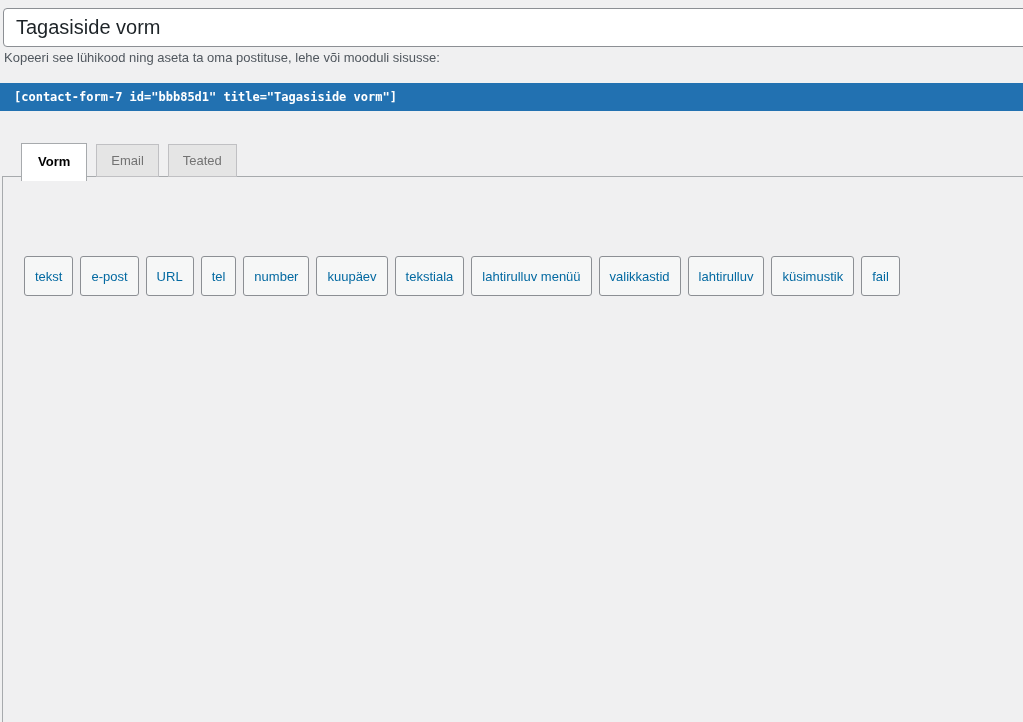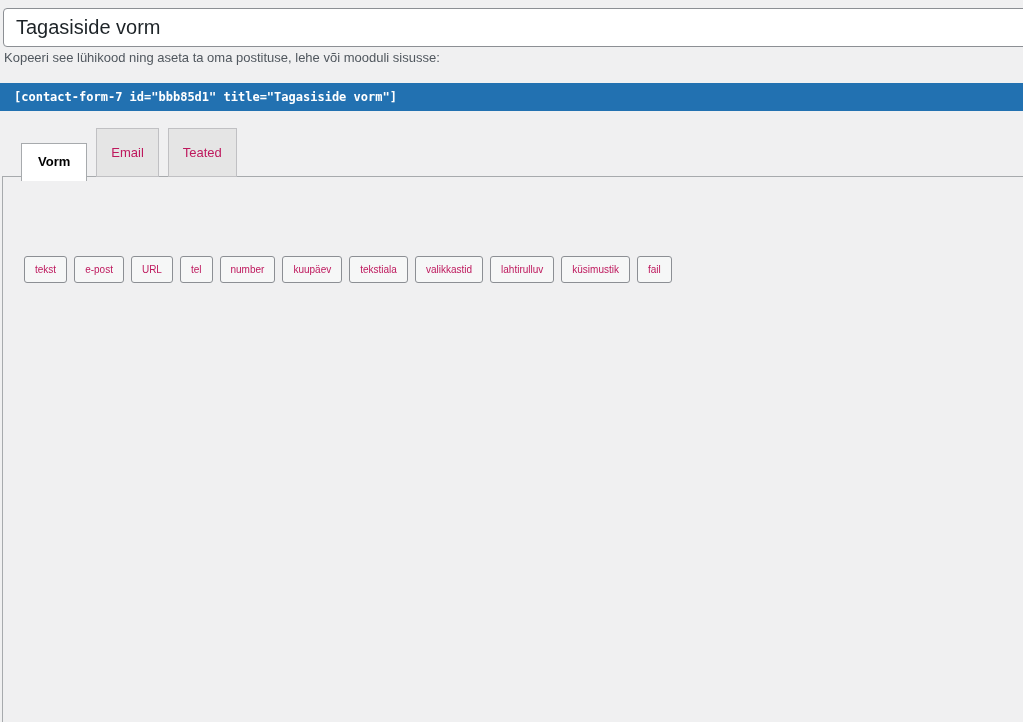--- a/index.html
+++ b/index.html
@@ -46,24 +46,24 @@
   
   .tabs {
     position: absolute; left: 21px; top: 142px;
     height: 35px;
     display: flex;
     align-items: flex-end;
     z-index: 2;
   }
   .tab {
     font-size: 13px;
-    color: #be185d;
+    color: #737373;
     background: #e5e5e5;
     border: 1px solid #c0c0c3;
-    padding: 16px 14px;
+    padding: 8px 14px;
     margin-right: 9px;
     cursor: pointer;
     white-space: nowrap;
   }
   .tab.active {
     background: #ffffff;
     border-color: #a7aaad;
     border-bottom: none;
     font-weight: bold;
     color: #000;
@@ -97,26 +97,26 @@
   }
   
   .tag-buttons {
     position: absolute; left: 24px; top: 256px;
     display: flex;
     gap: 7px;
     z-index: 2;
   }
   .tag-btn {
     font-family: "Liberation Sans", sans-serif;
-    font-size: 10px;
-    color: #be185d;
+    font-size: 13px;
+    color: #0369a1;
     background: #f6f7f7;
     border: 1px solid #8c8f94;
     border-radius: 3px;
-    height: 27px;
+    height: 40px;
     padding: 0 10px;
     cursor: pointer;
     white-space: nowrap;
   }
   
   .form-textarea {
     position: absolute; left: 21px; top: 287px;
     width: 1012px; height: 450px;
     background: #ffffff;
     border: 1px solid #8c8f94;
@@ -155,20 +155,21 @@
 </p>
 
 <div class="tag-buttons">
   <button class="tag-btn">tekst</button>
   <button class="tag-btn">e-post</button>
   <button class="tag-btn">URL</button>
   <button class="tag-btn">tel</button>
   <button class="tag-btn">number</button>
   <button class="tag-btn">kuupäev</button>
   <button class="tag-btn">tekstiala</button>
+  <button class="tag-btn">lahtirulluv menüü</button>
   <button class="tag-btn">valikkastid</button>
   <button class="tag-btn">lahtirulluv</button>
   <button class="tag-btn">küsimustik</button>
   <button class="tag-btn">fail</button>
 
 </div>
 
 <textarea class="form-textarea" spellcheck="false" style="">&lt;label&gt; Sinu nimi:
     [text* your-name autocomplete:name] &lt;/label&gt;
 

